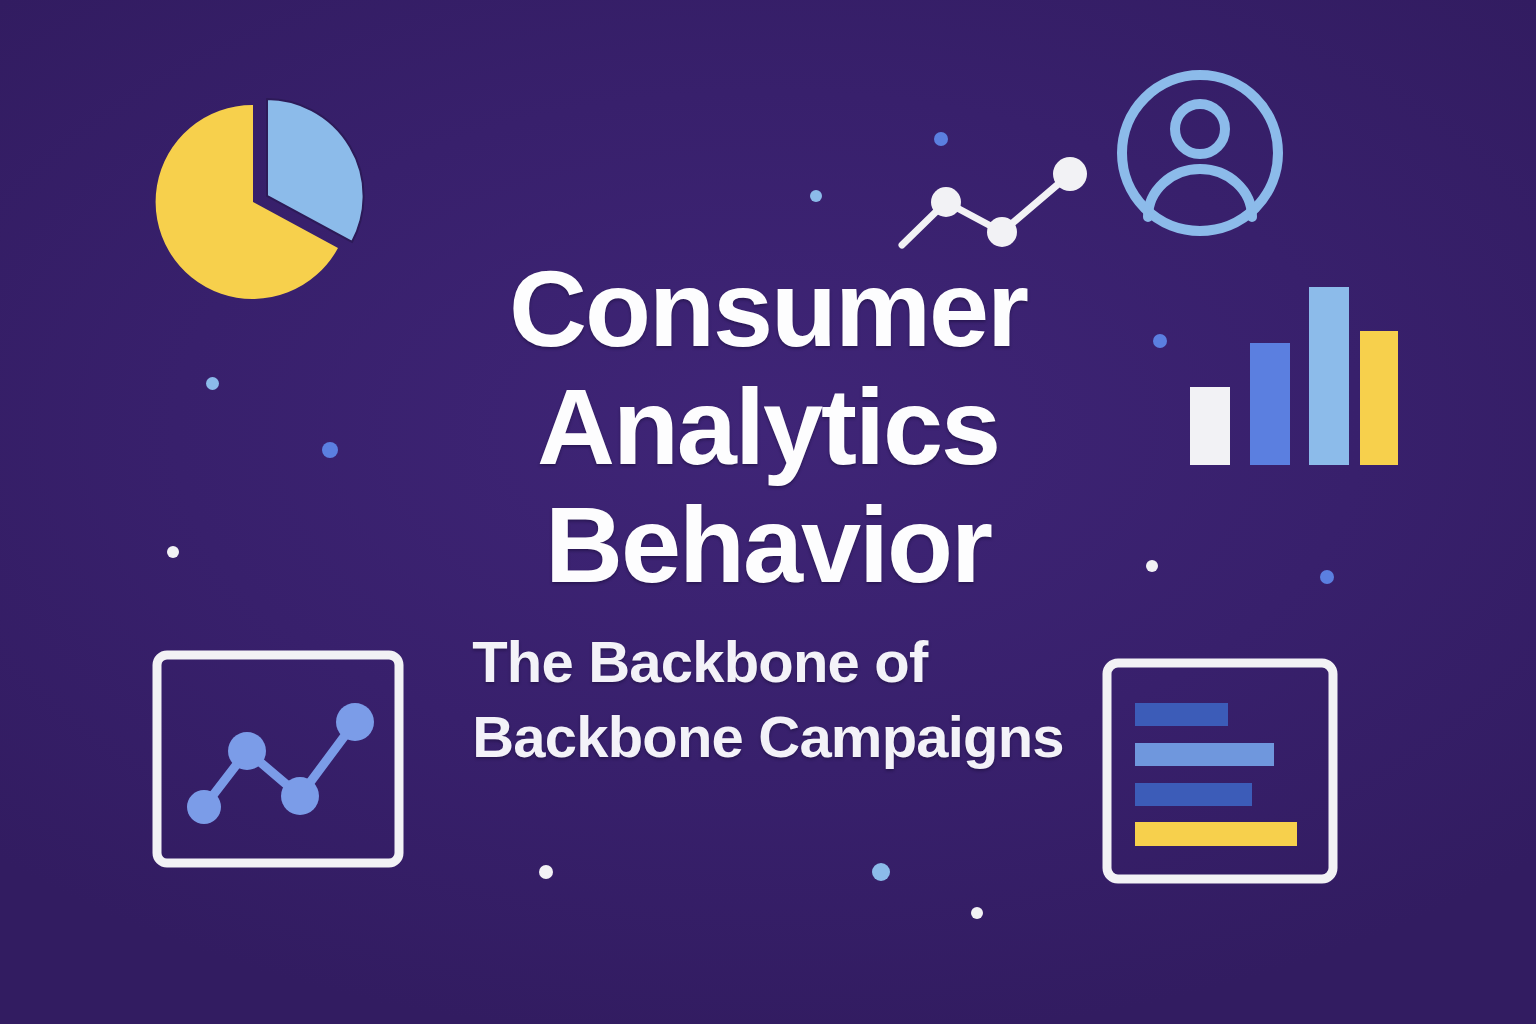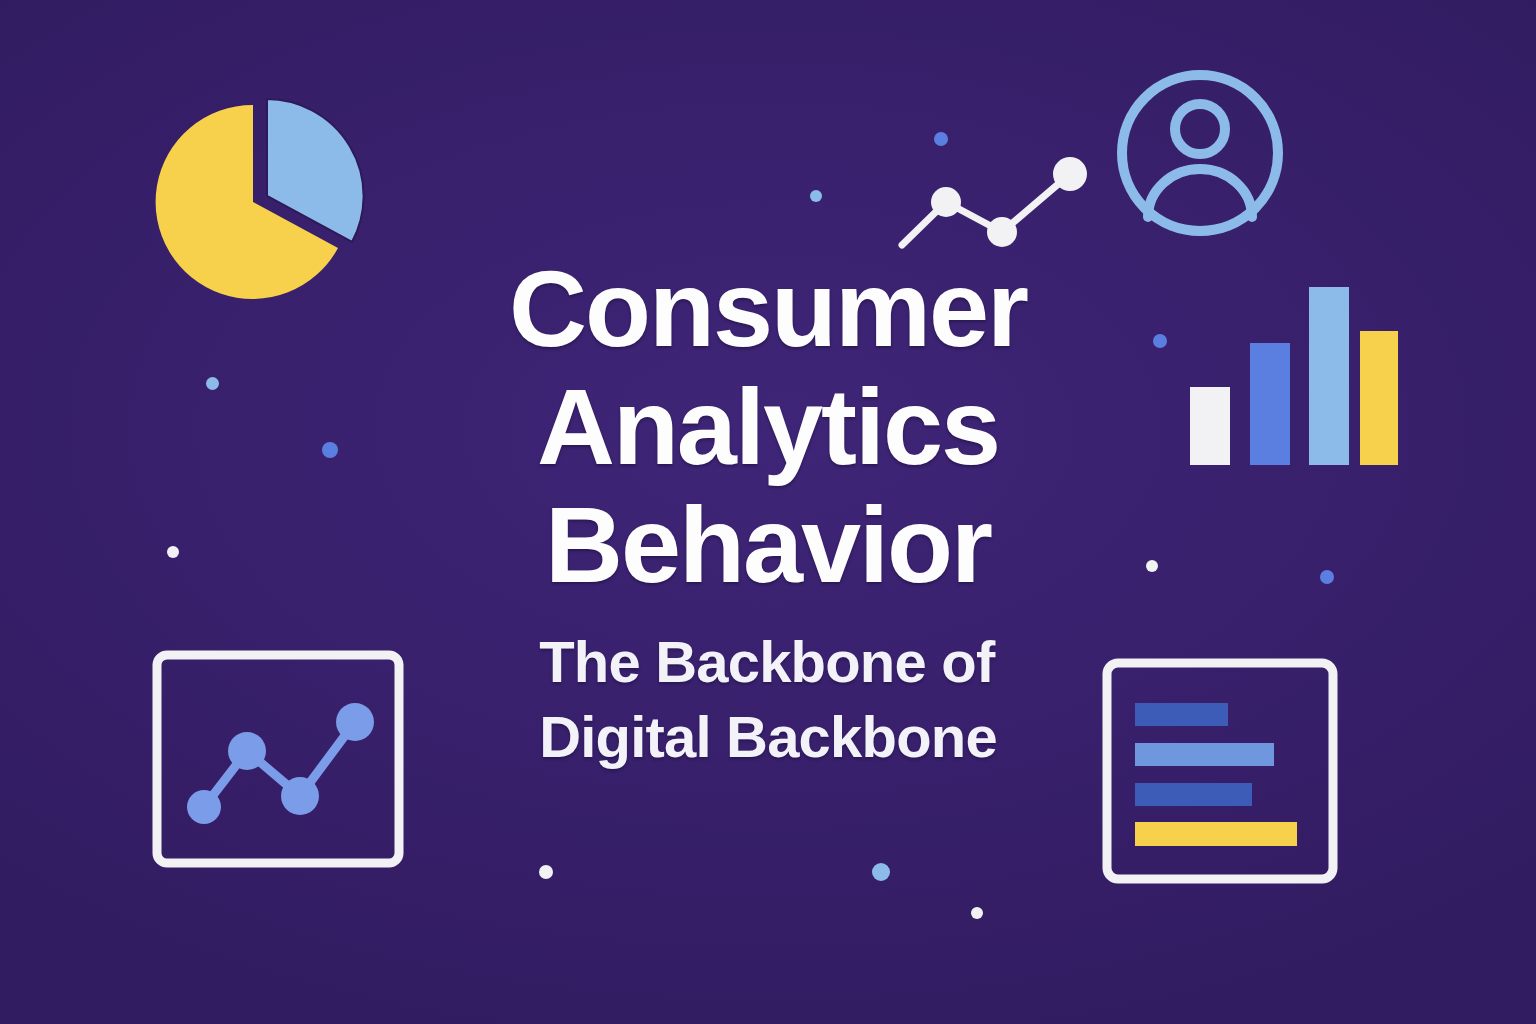--- a/index.html
+++ b/index.html
@@ -142,17 +142,17 @@
   </div>
 
   <div class="headline-block">
     <h1 class="title">
       <span class="tline">Consumer</span>
       <span class="tline">Analytics</span>
       <span class="tline">Behavior</span>
     </h1>
     <p class="subtitle">
       <span class="sline">The Backbone of</span>
-      <span class="sline">Digital Backbone</span>
+      <span class="sline">Backbone Campaigns</span>
     </p>
   </div>
 
 </div>
 
 </body></html>

